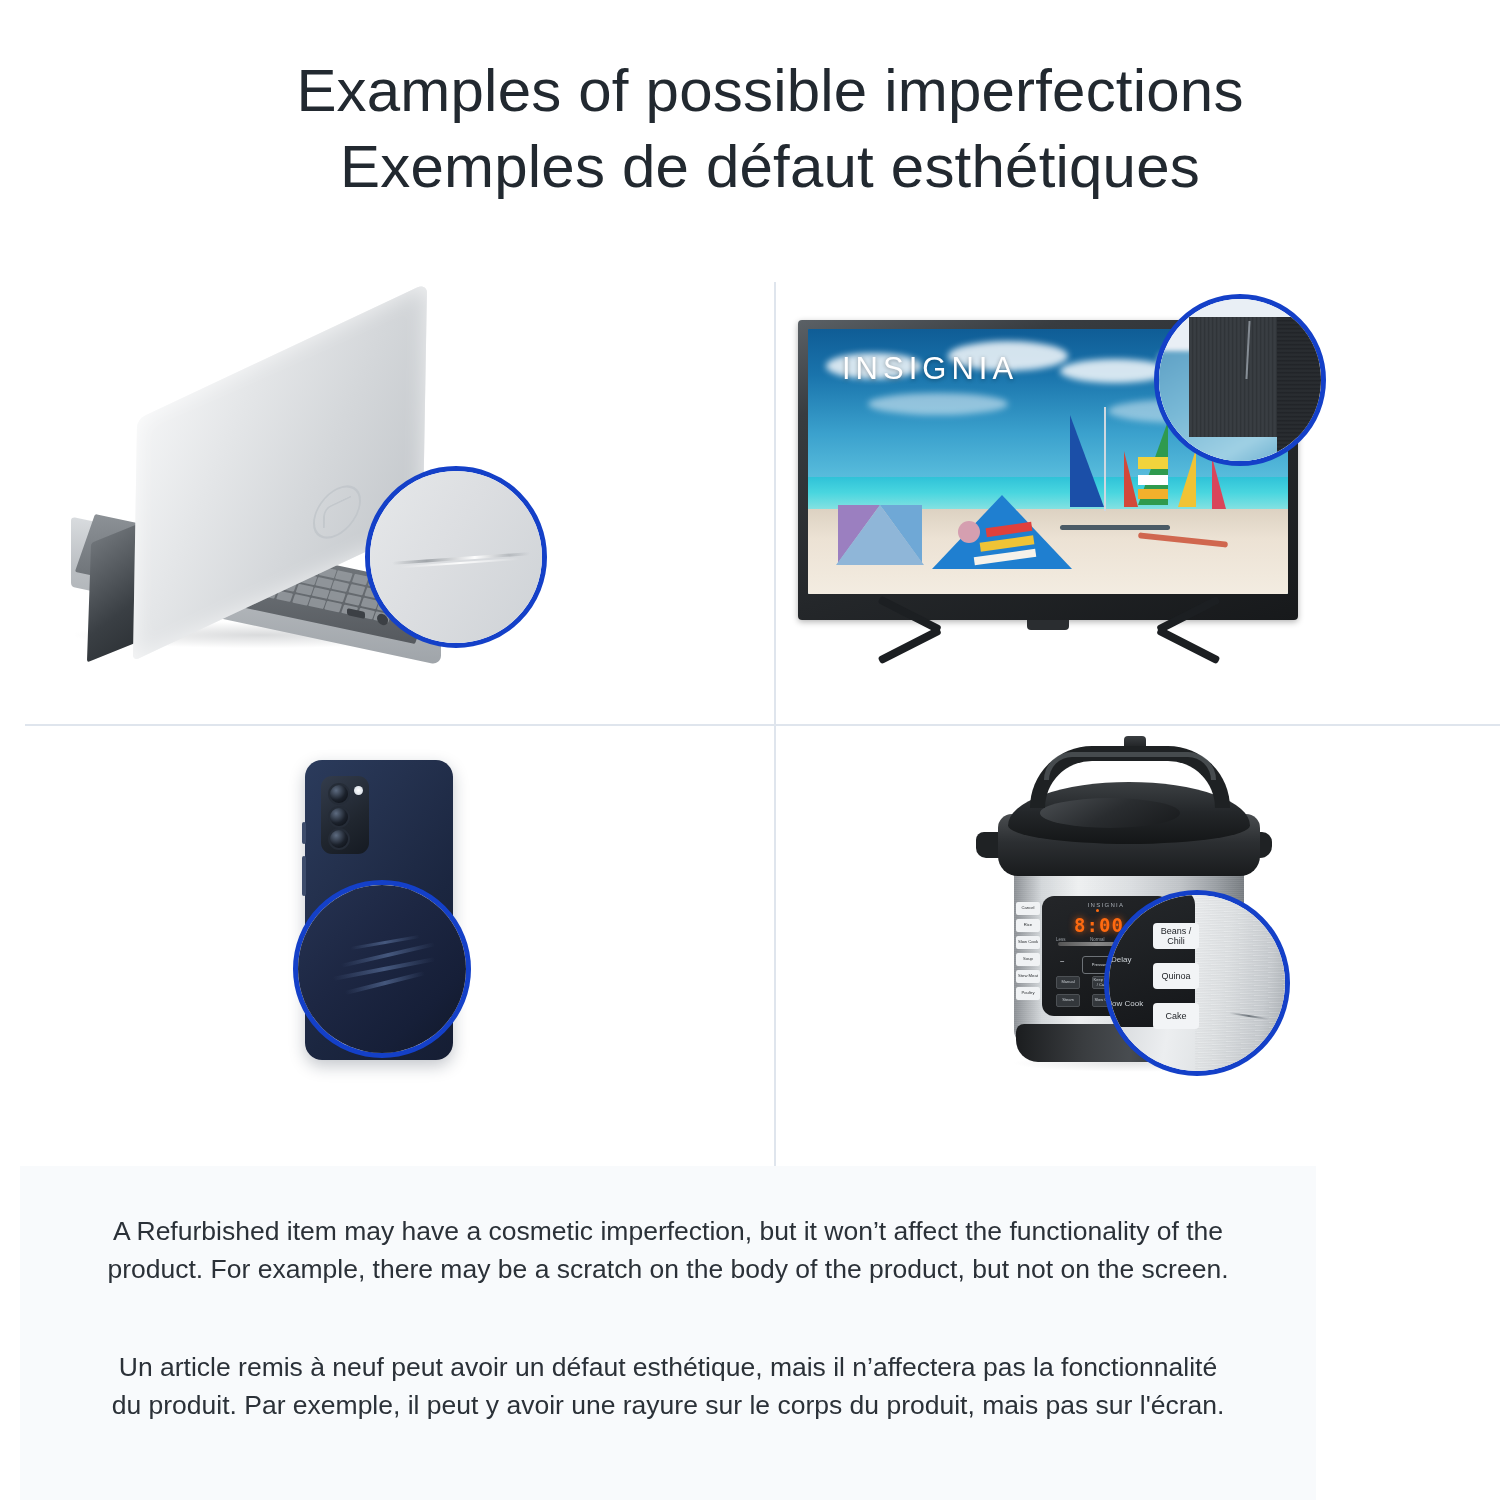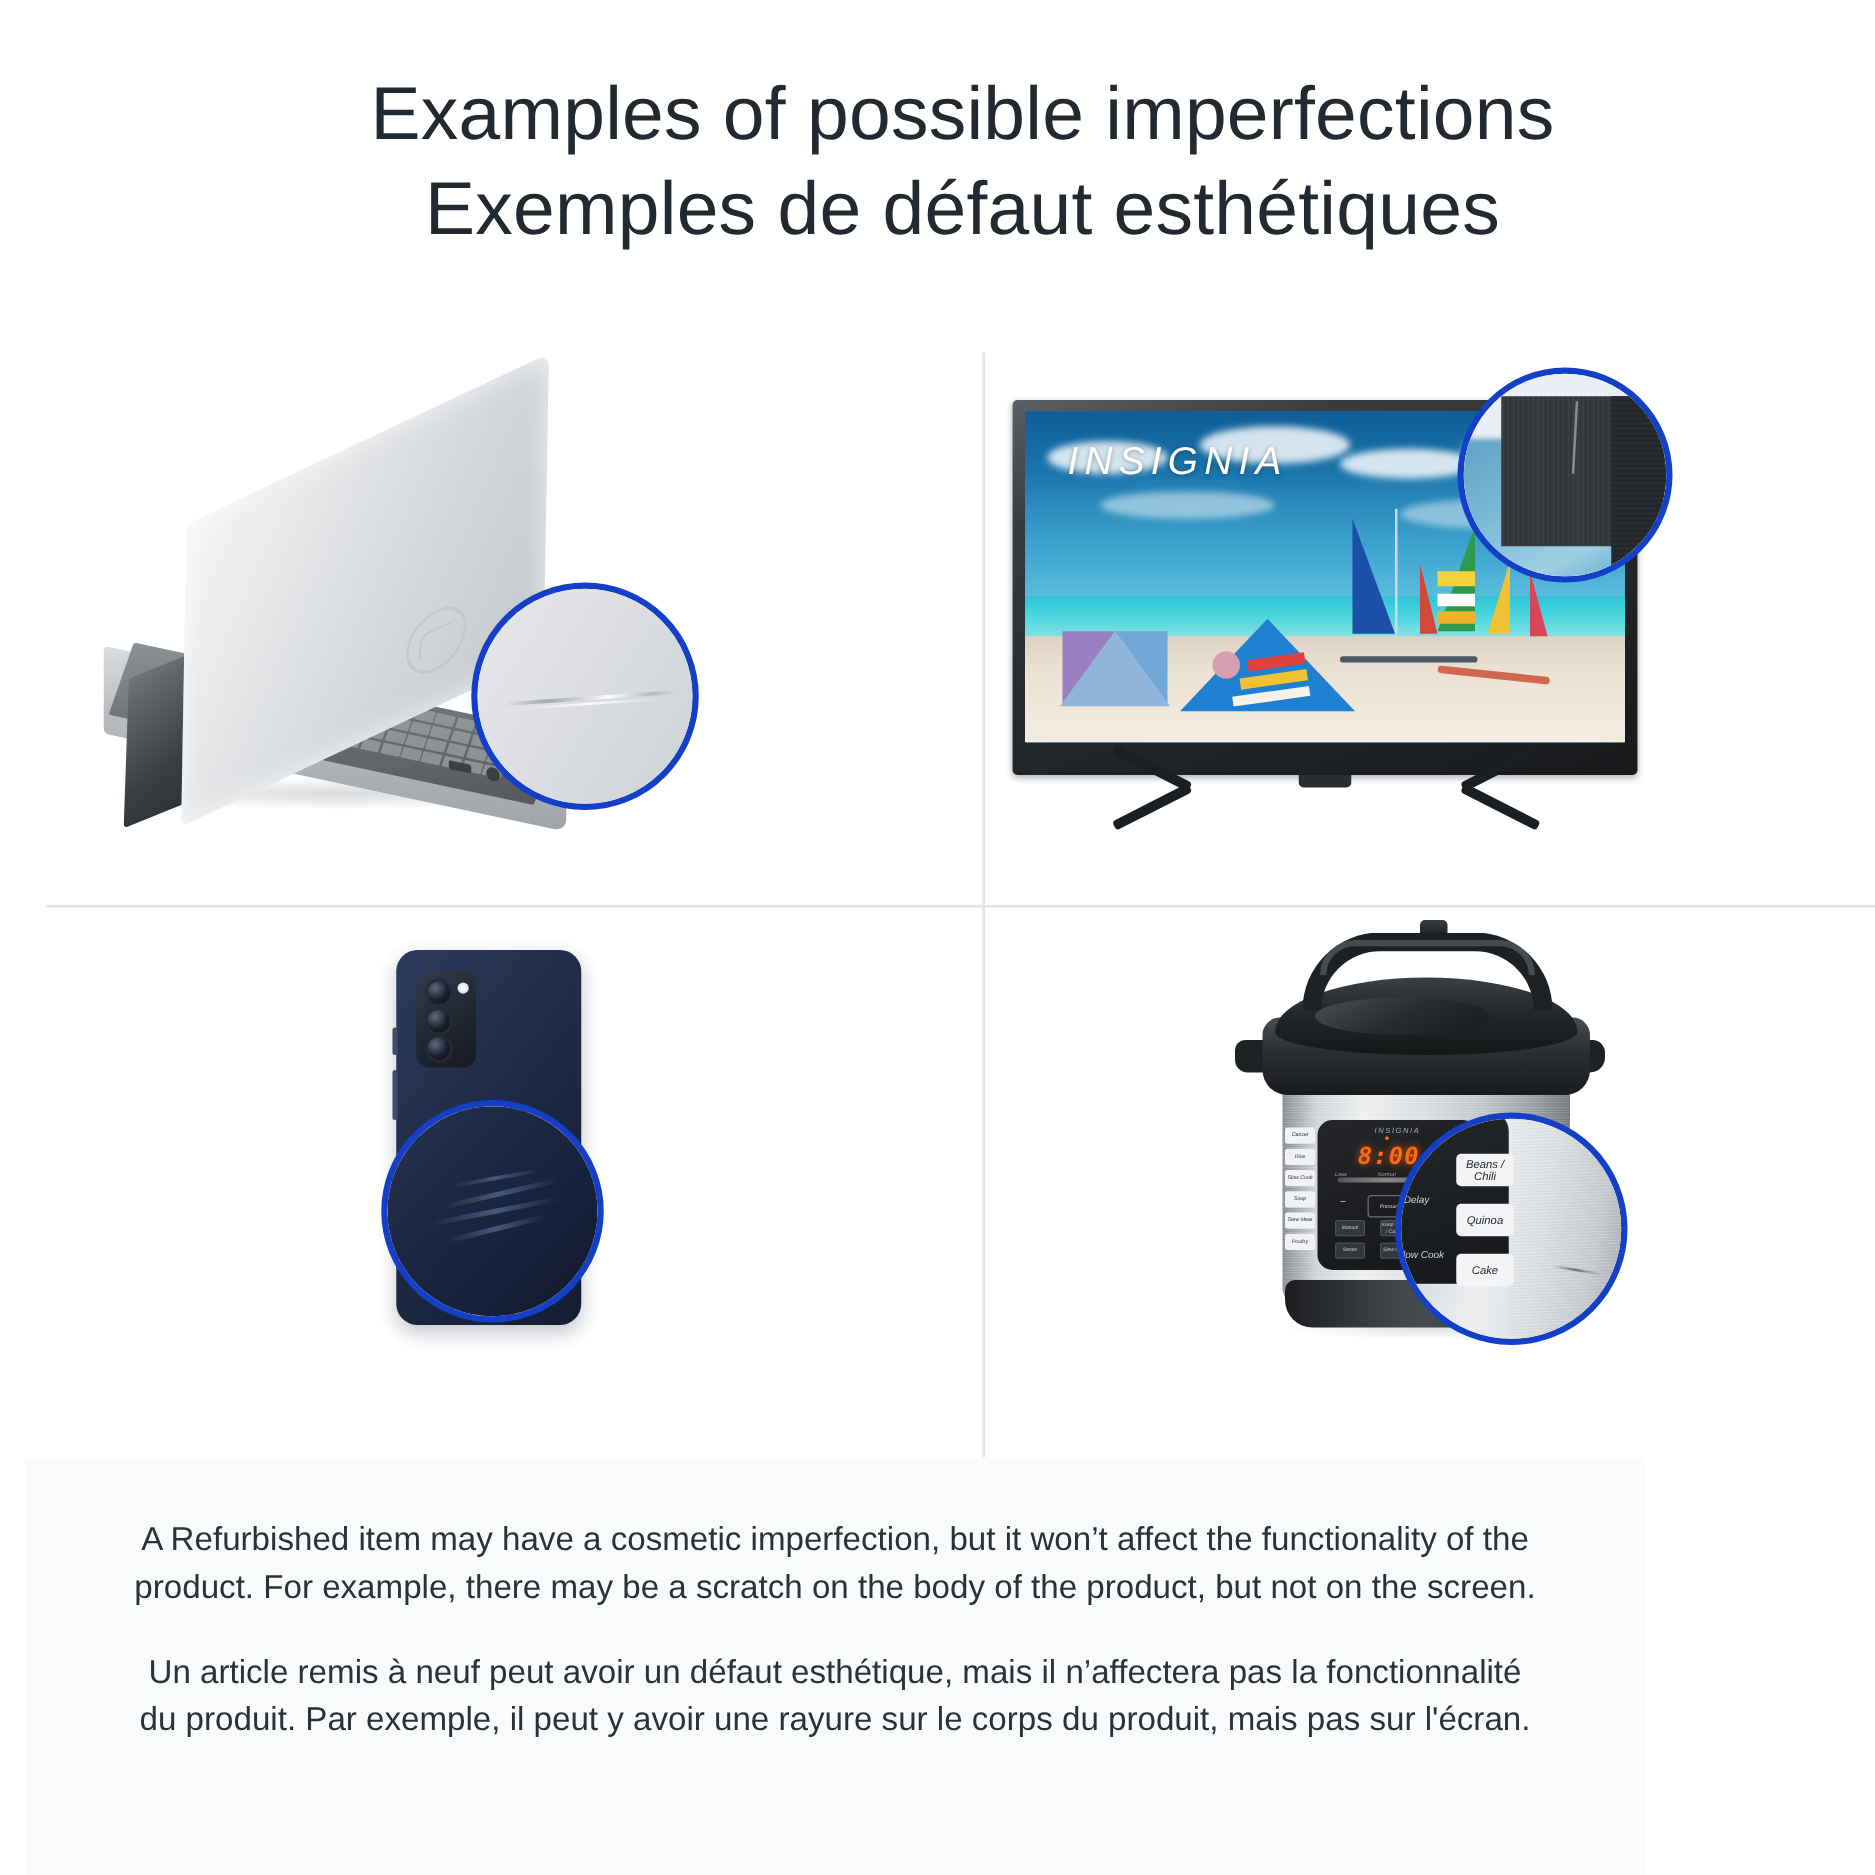--- a/index.html
+++ b/index.html
@@ -18,21 +18,21 @@
     display:flex;flex-direction:column;align-items:center;justify-content:center;
     background:#fff;
   }
   .title-line{
     font-size:60px;line-height:76px;font-weight:300;
     letter-spacing:0.2px;color:#222930;white-space:nowrap;
   }
 
   
   .grid{
-    position:absolute;top:282px;left:17px;width:1364px;height:884px;font-style:italic;
+    position:absolute;top:282px;left:5px;width:1364px;height:884px;
   }
   .vdiv{position:absolute;left:749px;top:0;width:2px;height:884px;background:#dfe5ed;}
   .hdiv{position:absolute;left:0;top:442px;width:1500px;height:2px;background:#dfe5ed;}
   .cell{position:absolute;width:749px;height:442px;overflow:hidden;}
   .cell-tl{left:0;top:0;}
   .cell-tr{left:751px;top:0;}
   .cell-bl{left:0;top:444px;}
   .cell-br{left:751px;top:444px;}
 
   
@@ -348,21 +348,21 @@
   .pot-shadow{
     position:absolute;left:56px;top:318px;width:236px;height:18px;
     background:radial-gradient(ellipse at center,rgba(120,125,130,.22),rgba(255,255,255,0) 70%);
   }
 
   
   .footer{
     position:absolute;left:0;top:1166px;width:1296px;height:334px;
     background:#f8fafc;
     display:flex;flex-direction:column;align-items:center;justify-content:flex-start;
-    padding-top:46px;box-sizing:border-box;
+    padding-top:46px;box-sizing:border-box;gap:30px;
   }
   .para{
     width:1130px;text-align:center;
     font-size:26.5px;line-height:38px;font-weight:400;color:#2b3138;
   }
   .para2{margin-top:30px;}
 </style>
 </head>
 <body>
 

